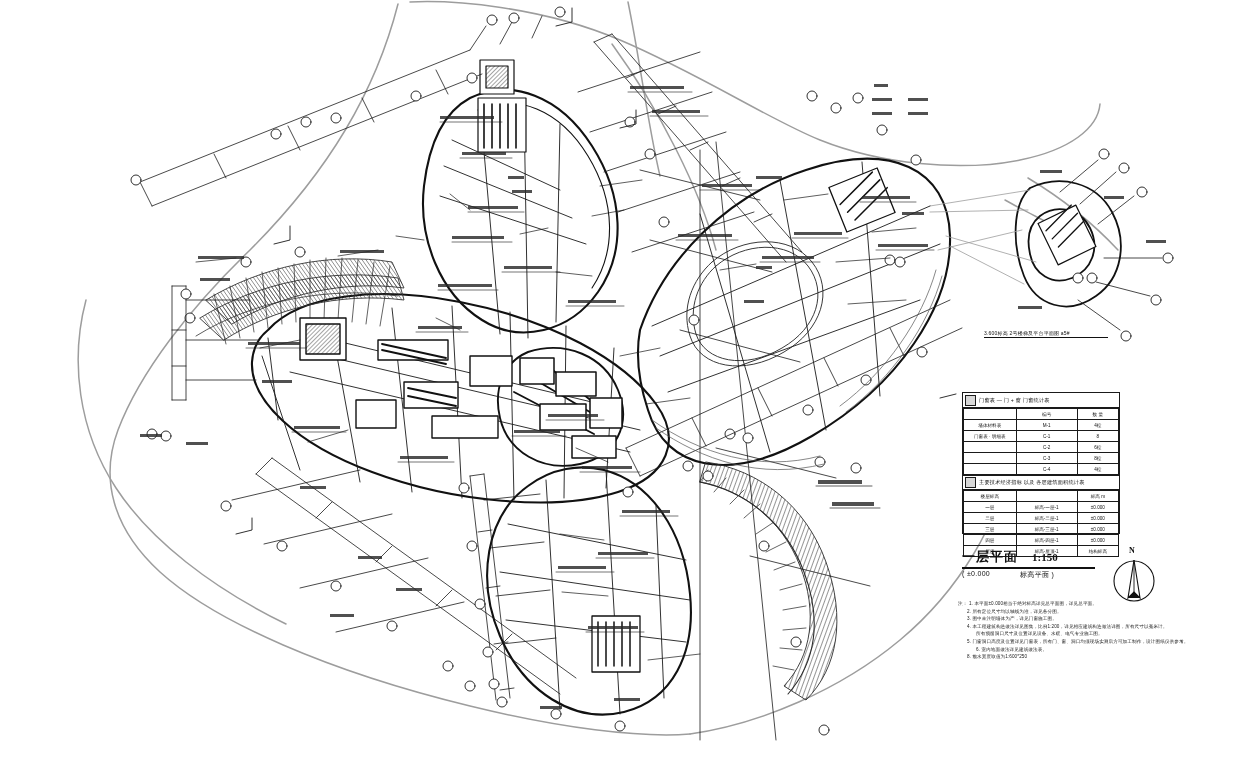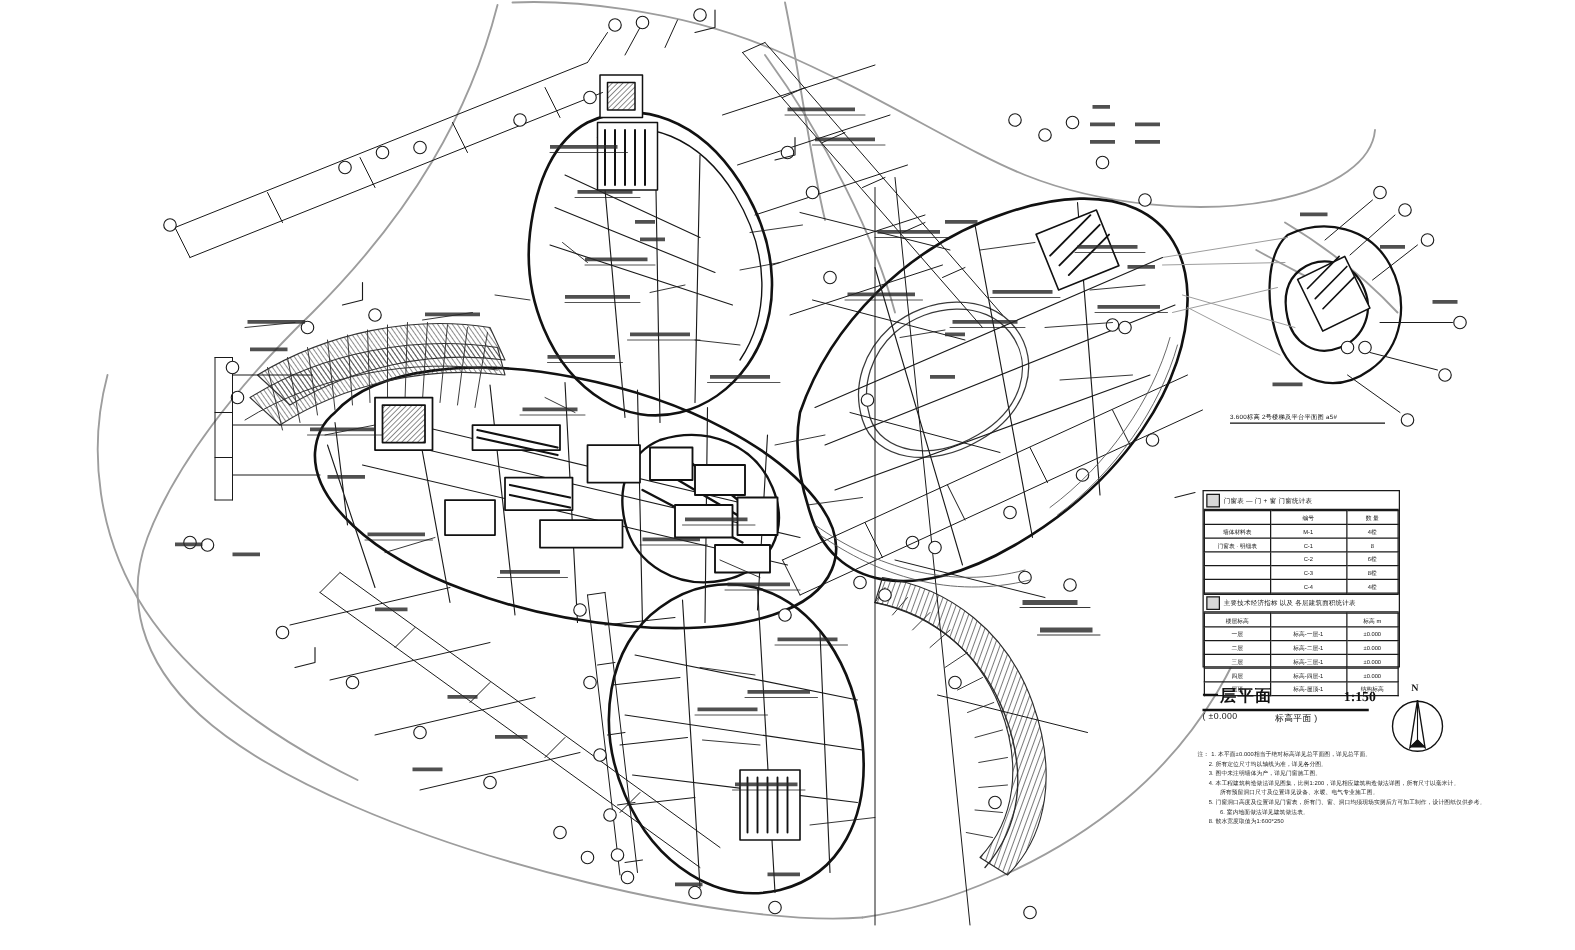--- a/index.html
+++ b/index.html
@@ -36,21 +36,21 @@
   .lg-tbl .lcol{width:34%;}
   .lg-tbl .mcol{width:40%;}
   .lg-tbl .rcol{width:26%;}
 
   
   .title-wrap{left:962px;top:548px;width:185px;}
   .t-row1{display:flex;align-items:baseline;gap:14px;}
   .t-main{font-size:13px;font-weight:bold;color:#111;letter-spacing:1px;
           font-family:"Liberation Serif","DejaVu Serif",serif;}
   .t-scale{font-size:11px;font-weight:bold;color:#111;
-           font-family:"Liberation Serif","DejaVu Serif",serif;margin-left:43px;}
+           font-family:"Liberation Serif","DejaVu Serif",serif;}
   .t-rule{height:0;border-top:2px solid #111;width:133px;margin:1px 0 1px 0;}
   .t-row2{display:flex;gap:30px;font-size:7px;color:#111;letter-spacing:.3px;}
 
   .notes{left:958px;top:600px;width:240px;}
   .n-line{font-size:4.6px;color:#1a1a1a;line-height:7.6px;white-space:nowrap;
           letter-spacing:.1px;}
   .n-line.ind{padding-left:9px;}
   .n-head{display:inline-block;width:11px;}
 
   .north{left:1108px;top:548px;width:52px;height:60px;}

